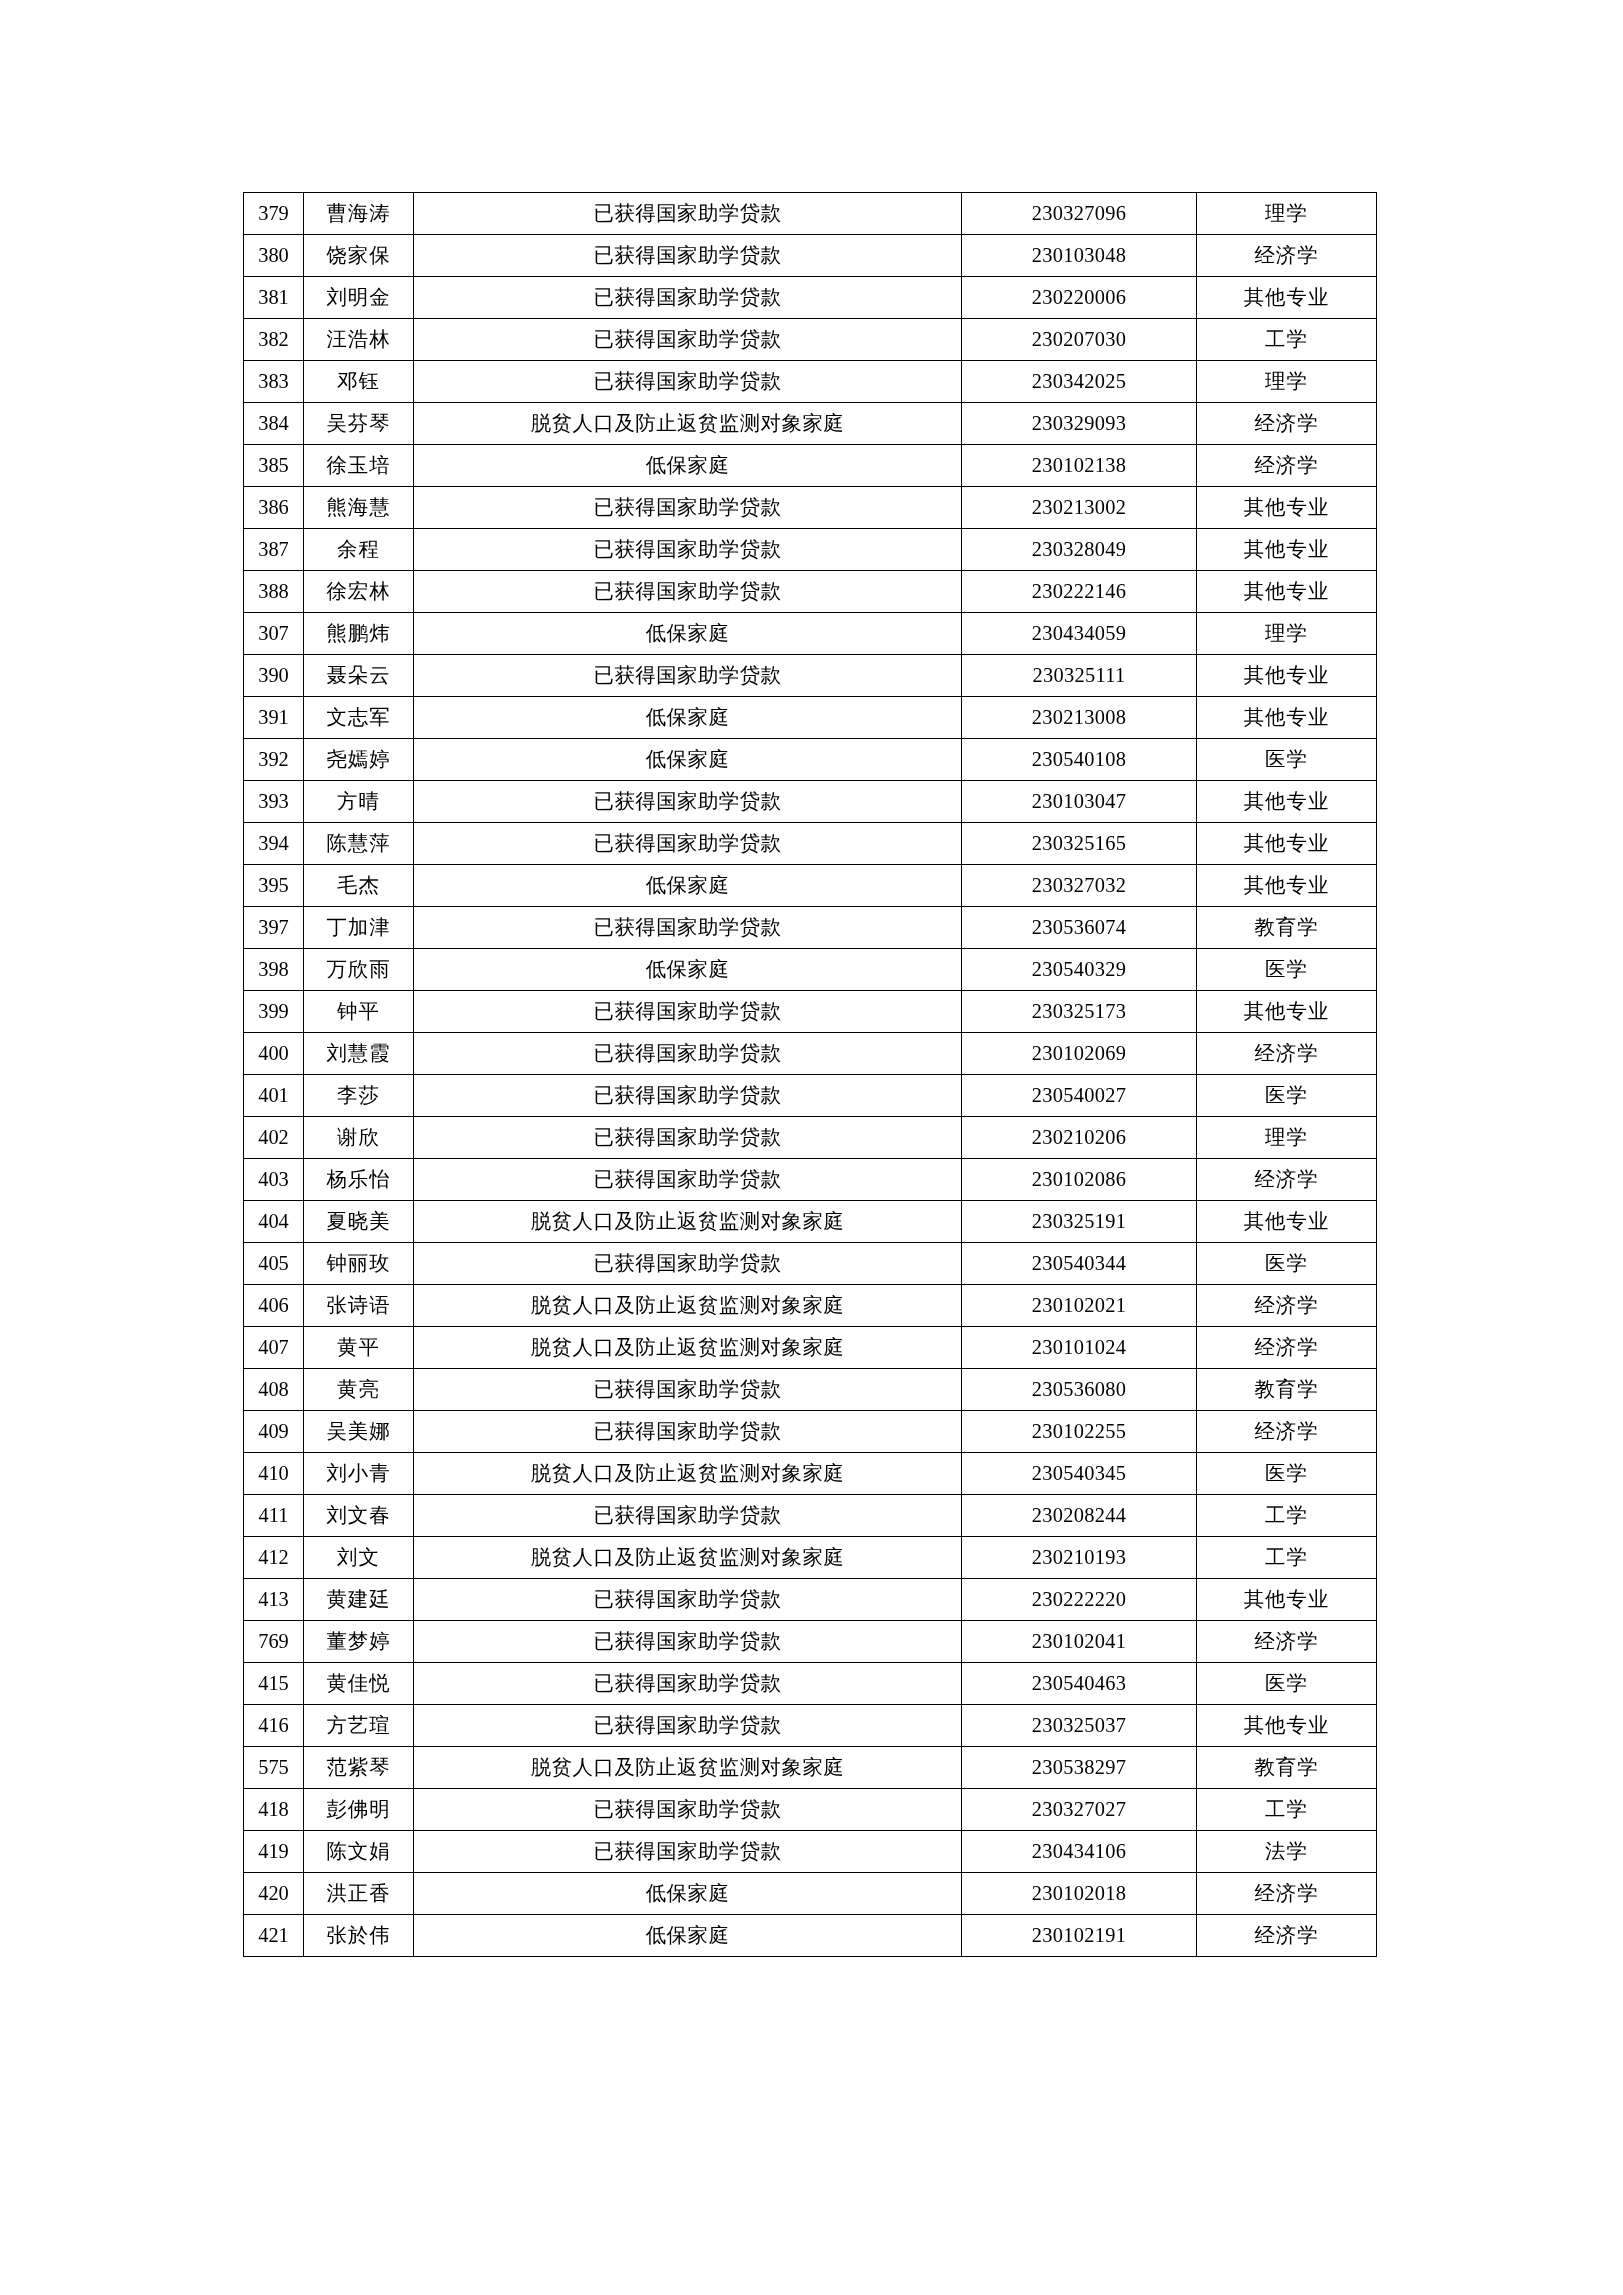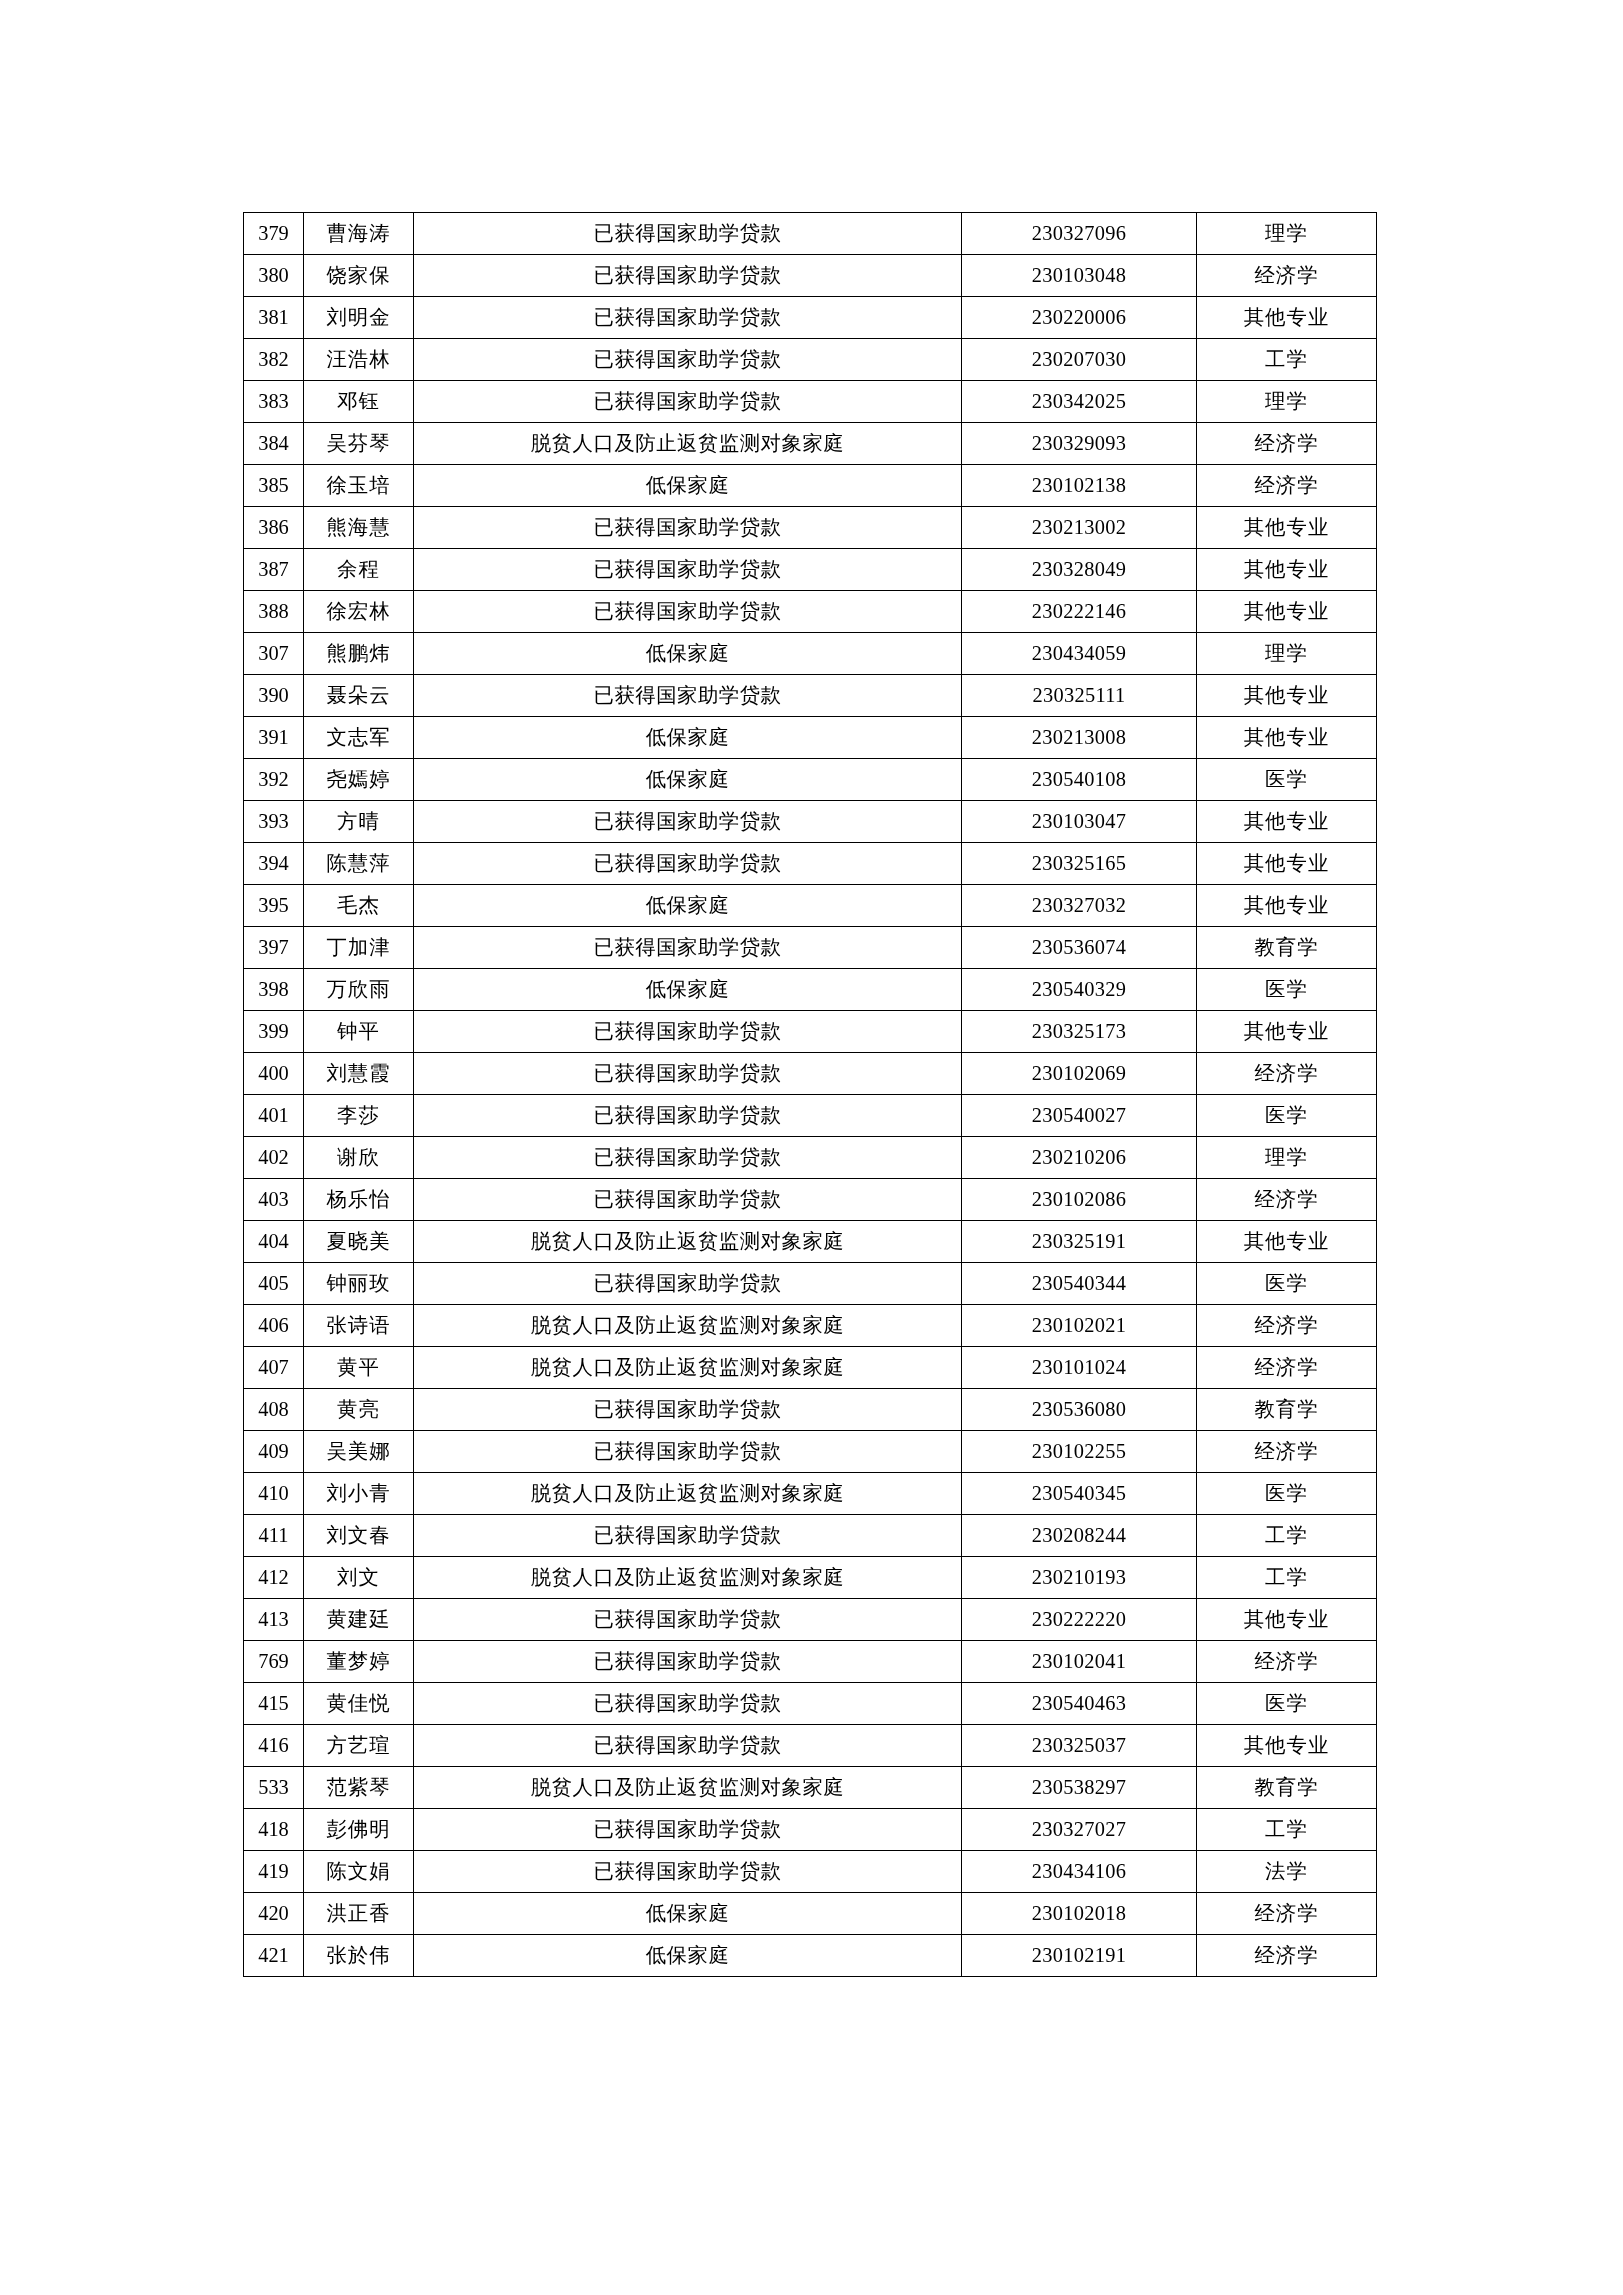--- a/index.html
+++ b/index.html
@@ -19,21 +19,21 @@
     position: absolute;
     left: 0;
     top: 0;
     width: 1623px;
     height: 2295px;
     background: #ffffff;
   }
   .table-wrap {
     position: absolute;
     left: 243px;
-    top: 212px;
+    top: 192px;
     width: 1132px;
   }
   table.roster {
     border-collapse: collapse;
     width: 1132px;
     table-layout: fixed;
   }
   table.roster col.c-index { width: 60px; }
   table.roster col.c-name { width: 110px; }
   table.roster col.c-cat { width: 548px; }
@@ -340,21 +340,21 @@
             <td class="cell-major">医学</td>
           </tr>
           <tr>
             <td class="cell-index">416</td>
             <td class="cell-name">方艺瑄</td>
             <td class="cell-category">已获得国家助学贷款</td>
             <td class="cell-id">230325037</td>
             <td class="cell-major">其他专业</td>
           </tr>
           <tr>
-            <td class="cell-index">533</td>
+            <td class="cell-index">575</td>
             <td class="cell-name">范紫琴</td>
             <td class="cell-category">脱贫人口及防止返贫监测对象家庭</td>
             <td class="cell-id">230538297</td>
             <td class="cell-major">教育学</td>
           </tr>
           <tr>
             <td class="cell-index">418</td>
             <td class="cell-name">彭佛明</td>
             <td class="cell-category">已获得国家助学贷款</td>
             <td class="cell-id">230327027</td>

